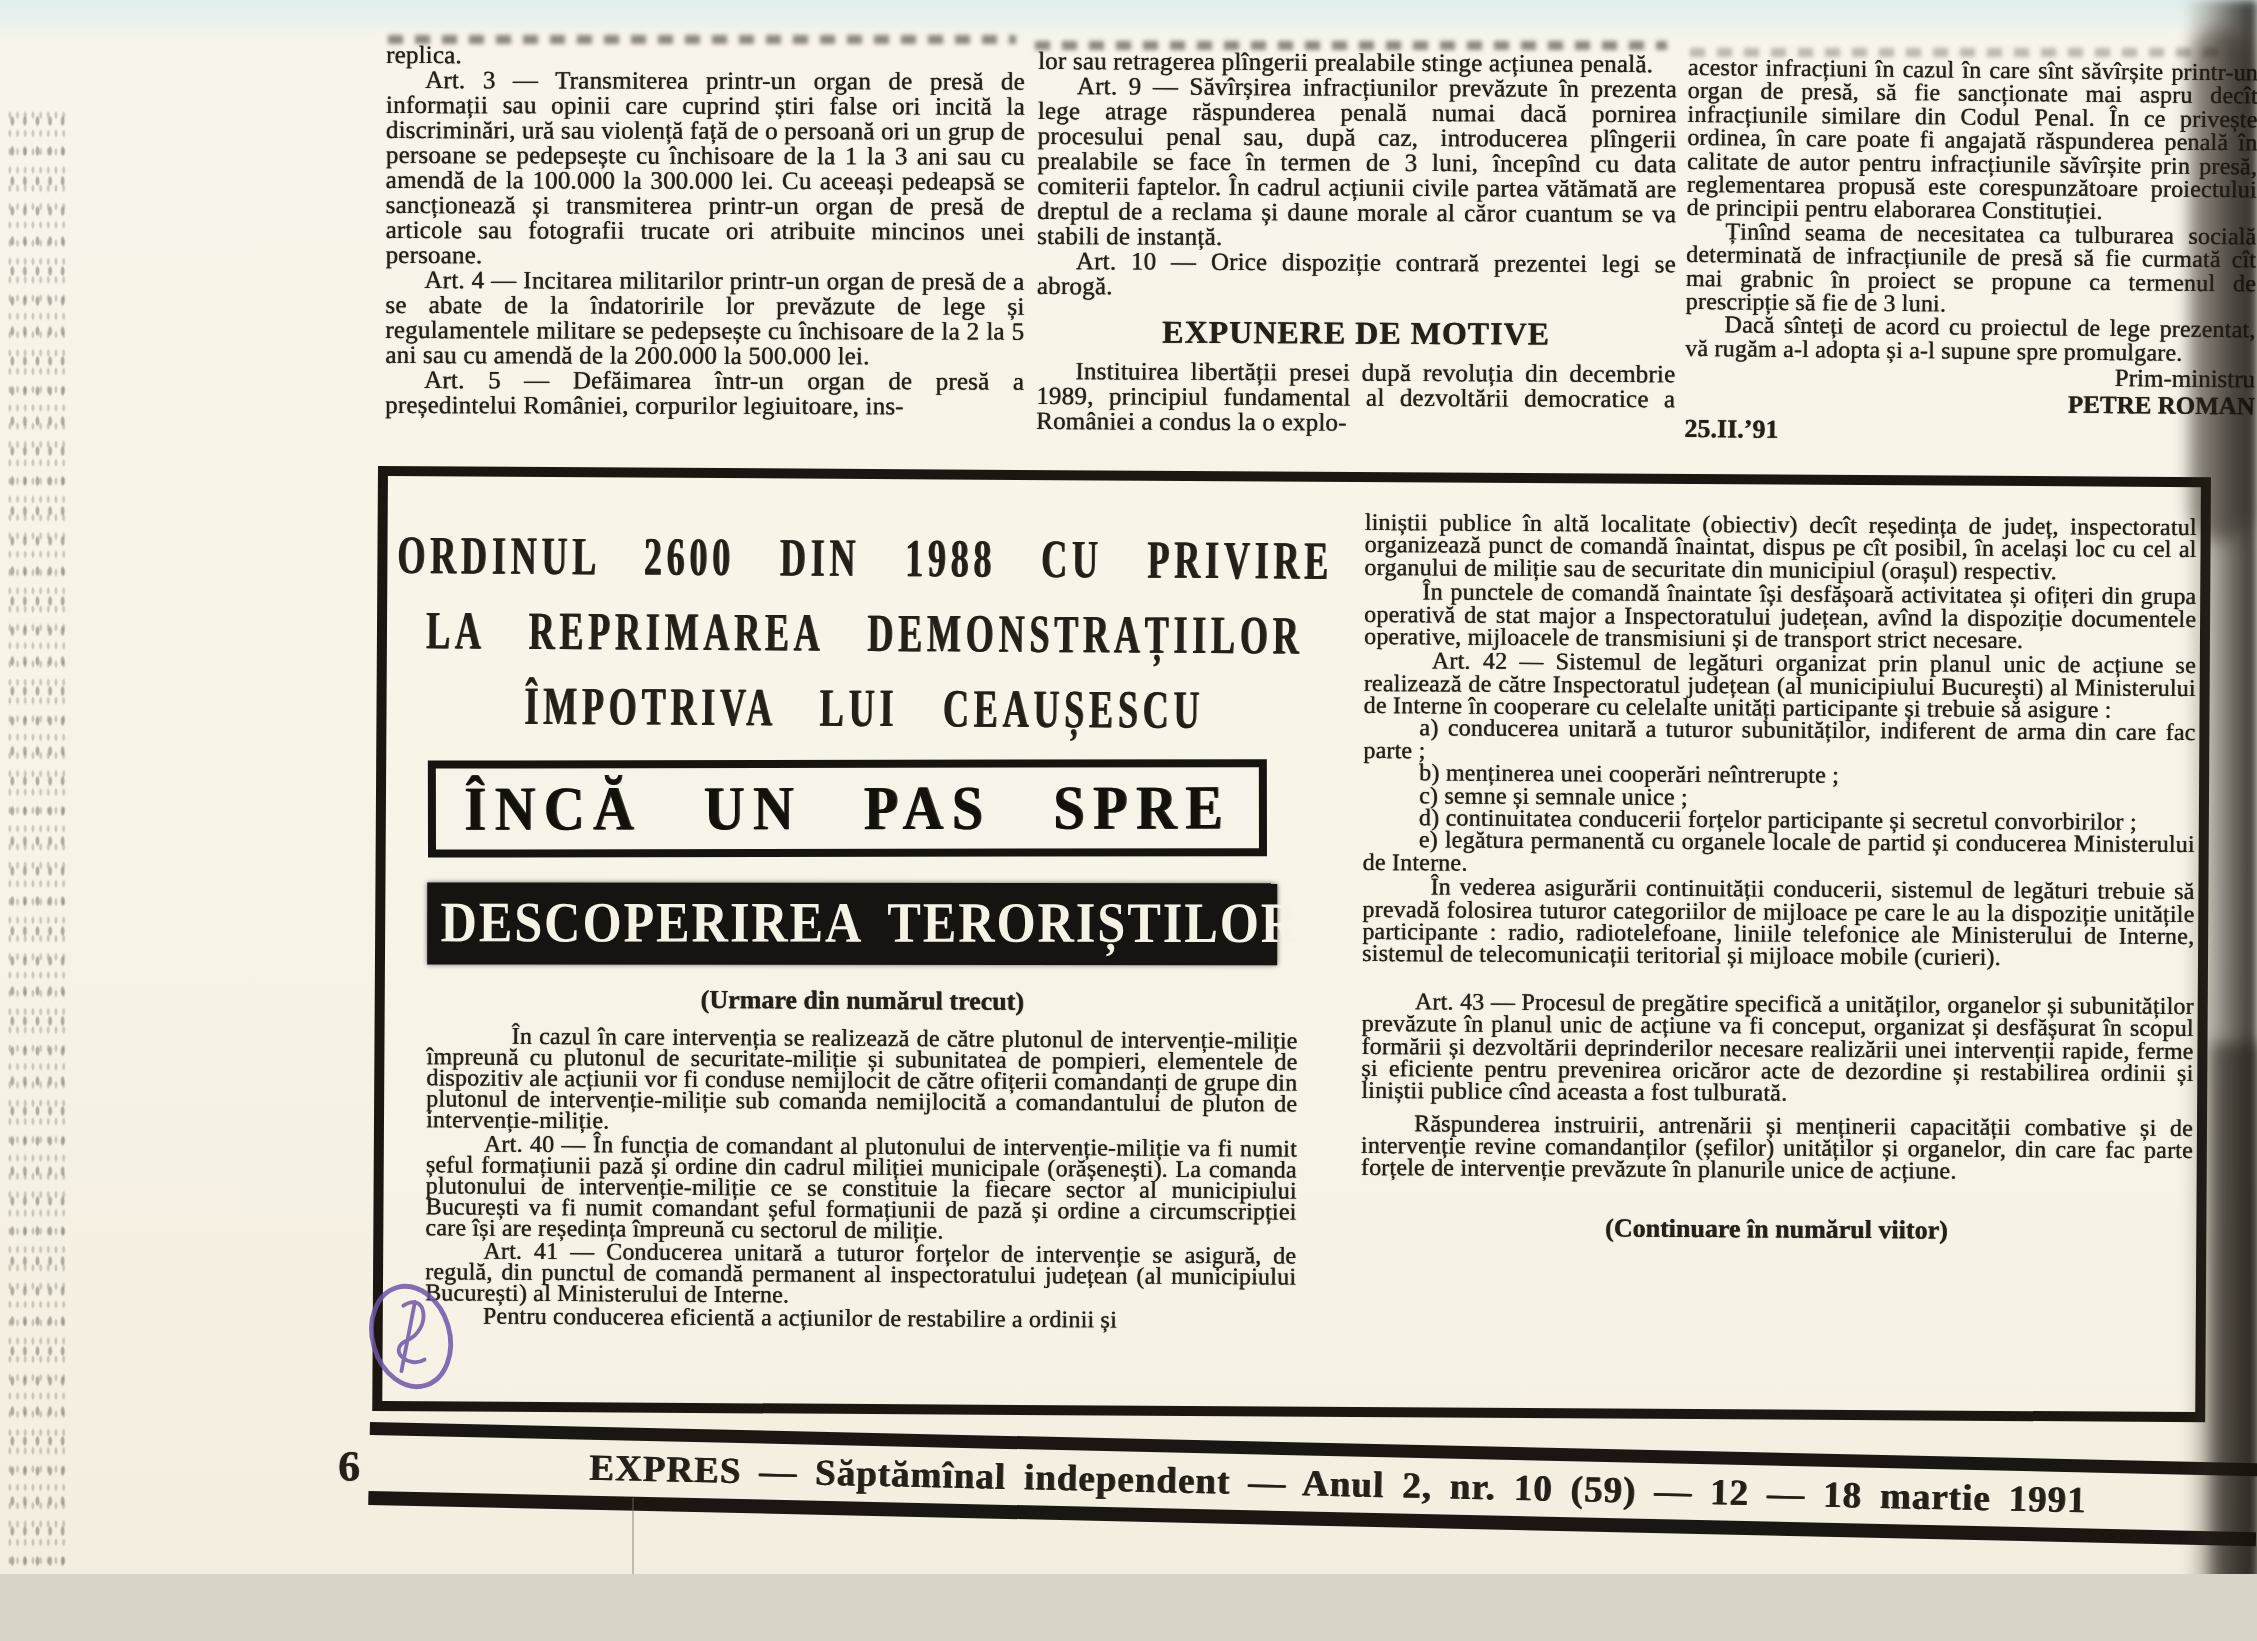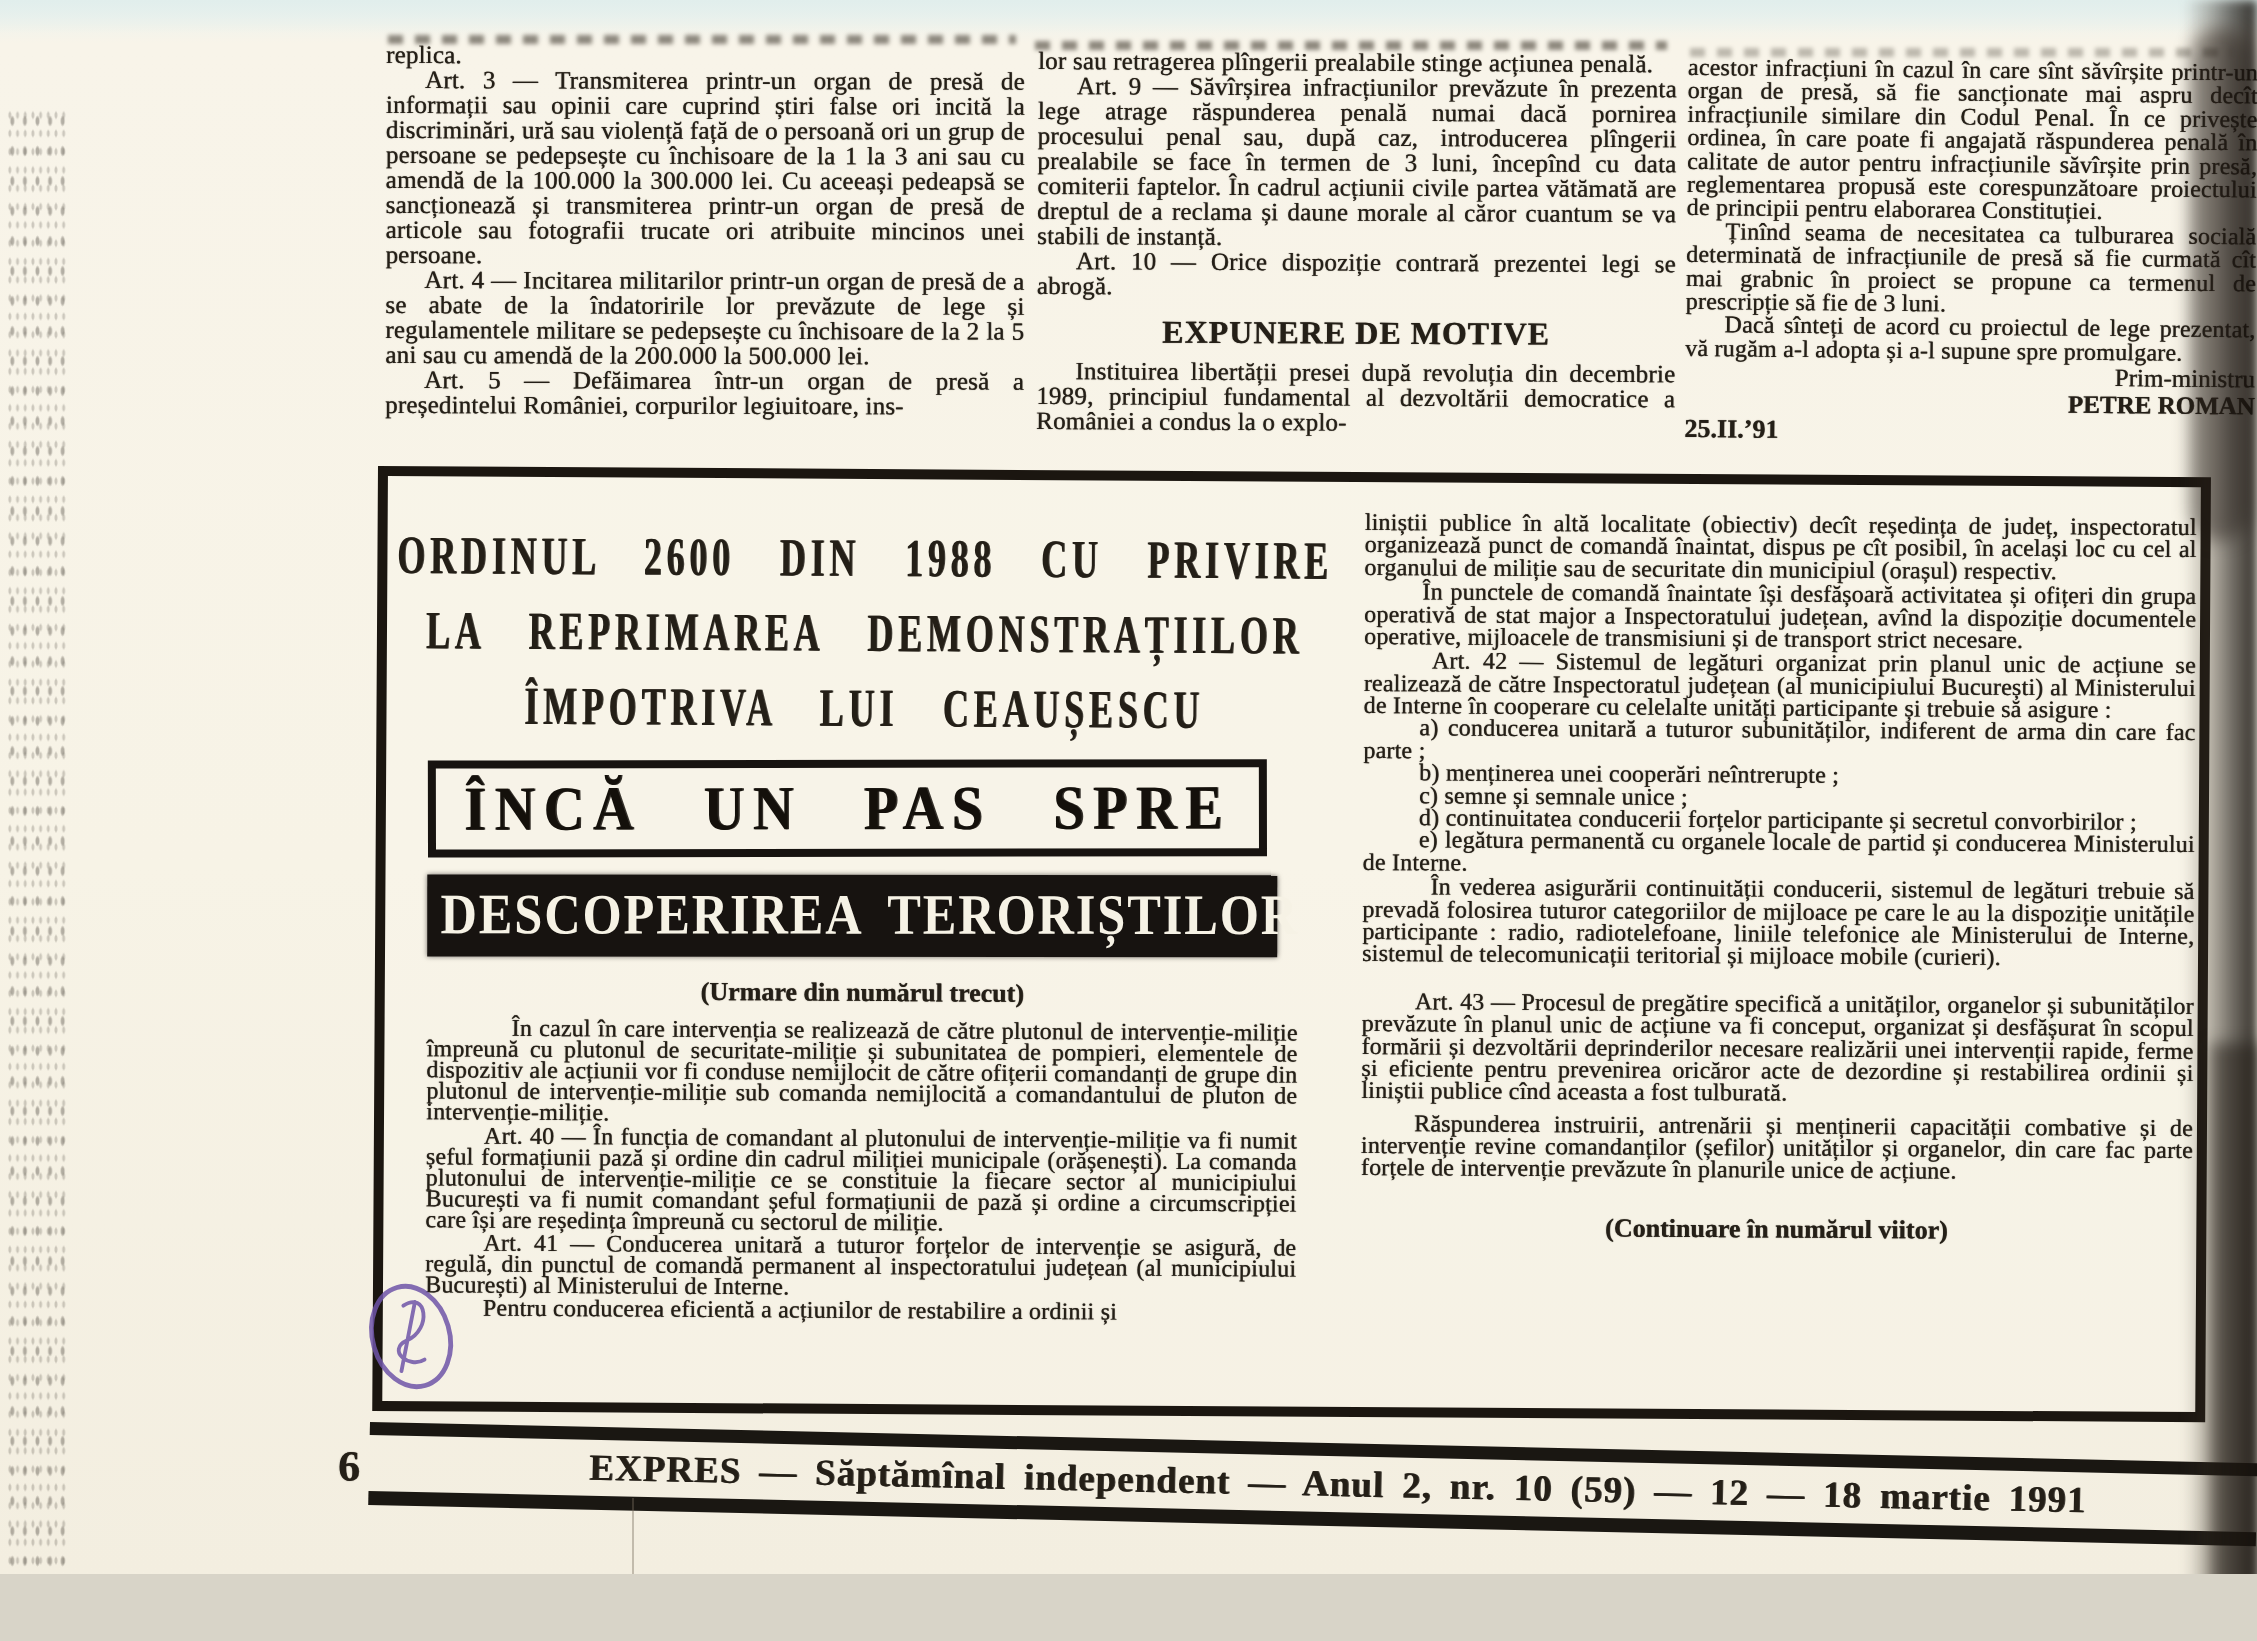--- a/index.html
+++ b/index.html
@@ -29,21 +29,21 @@
   .box-right{position:absolute;left:977px;top:29px;width:832px;}
   .kline{height:75px;display:flex;align-items:center;justify-content:center;}
   .kstretch{display:inline-block;transform:scaleY(1.5);font-weight:bold;font-size:36px;
             letter-spacing:4.8px;word-spacing:31px;white-space:nowrap;
             text-shadow:1px 0 0 rgba(25,20,14,.8);}
   .banner1{margin-top:15.4px;width:823px;border:8.7px solid #171310;background:#f7f3e8;
            text-align:center;padding:7.7px 0 9.7px 0;transform:rotate(-.45deg);}
   .banner1 span{display:inline-block;transform:scaleY(1.12);font-weight:bold;font-size:56px;
                 letter-spacing:8.7px;word-spacing:39px;white-space:nowrap;color:#14100b;
                 text-shadow:1.4px 0 0 rgba(20,15,10,.85);}
-  .banner2{margin-top:17px;width:850px;background:#171310;color:#f6f2e5;text-align:center;
+  .banner2{margin-top:25px;width:850px;background:#171310;color:#f6f2e5;text-align:center;
            padding:9.7px 0 13.5px 0;transform:rotate(-.3deg);
            box-shadow:0 0 5.8px rgba(23,19,16,.6);}
   .banner2 span{display:inline-block;transform:scale(.97,1.1);font-weight:bold;font-size:52px;
                 letter-spacing:1.9px;word-spacing:13.5px;white-space:nowrap;}
   .urmare{margin-top:21px;text-align:center;font-weight:bold;font-size:26px;}
   .box-body .bp{font-size:24px;line-height:21px;}
   .box-right .bp{font-size:24px;line-height:22.4px;}
   .note-center{text-align:center;font-weight:bold;font-size:26px;margin-top:33px;}
 
   

